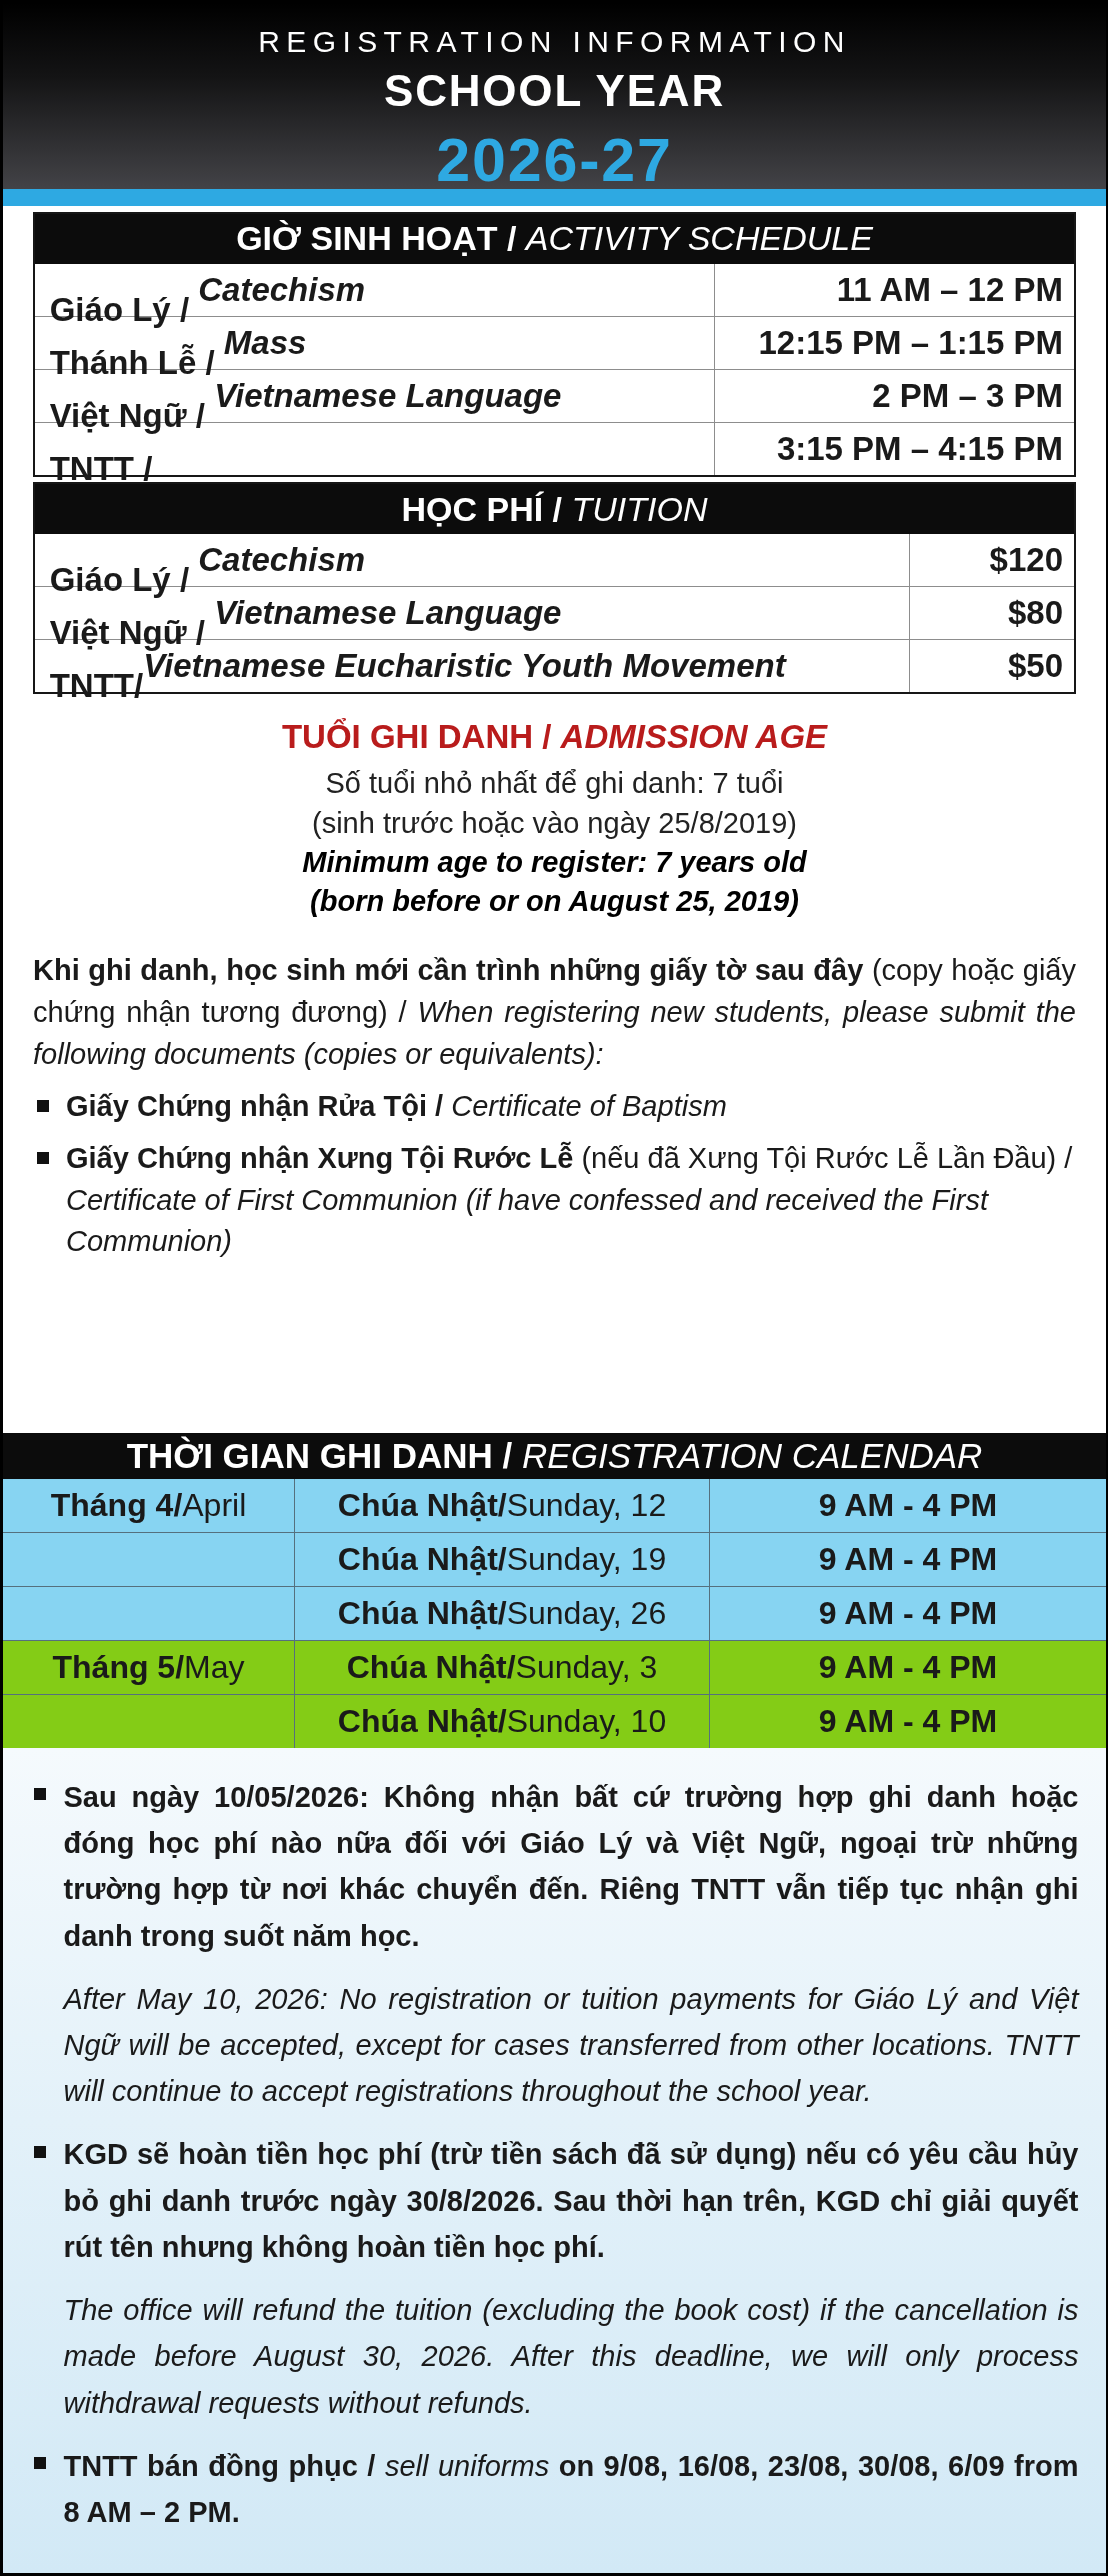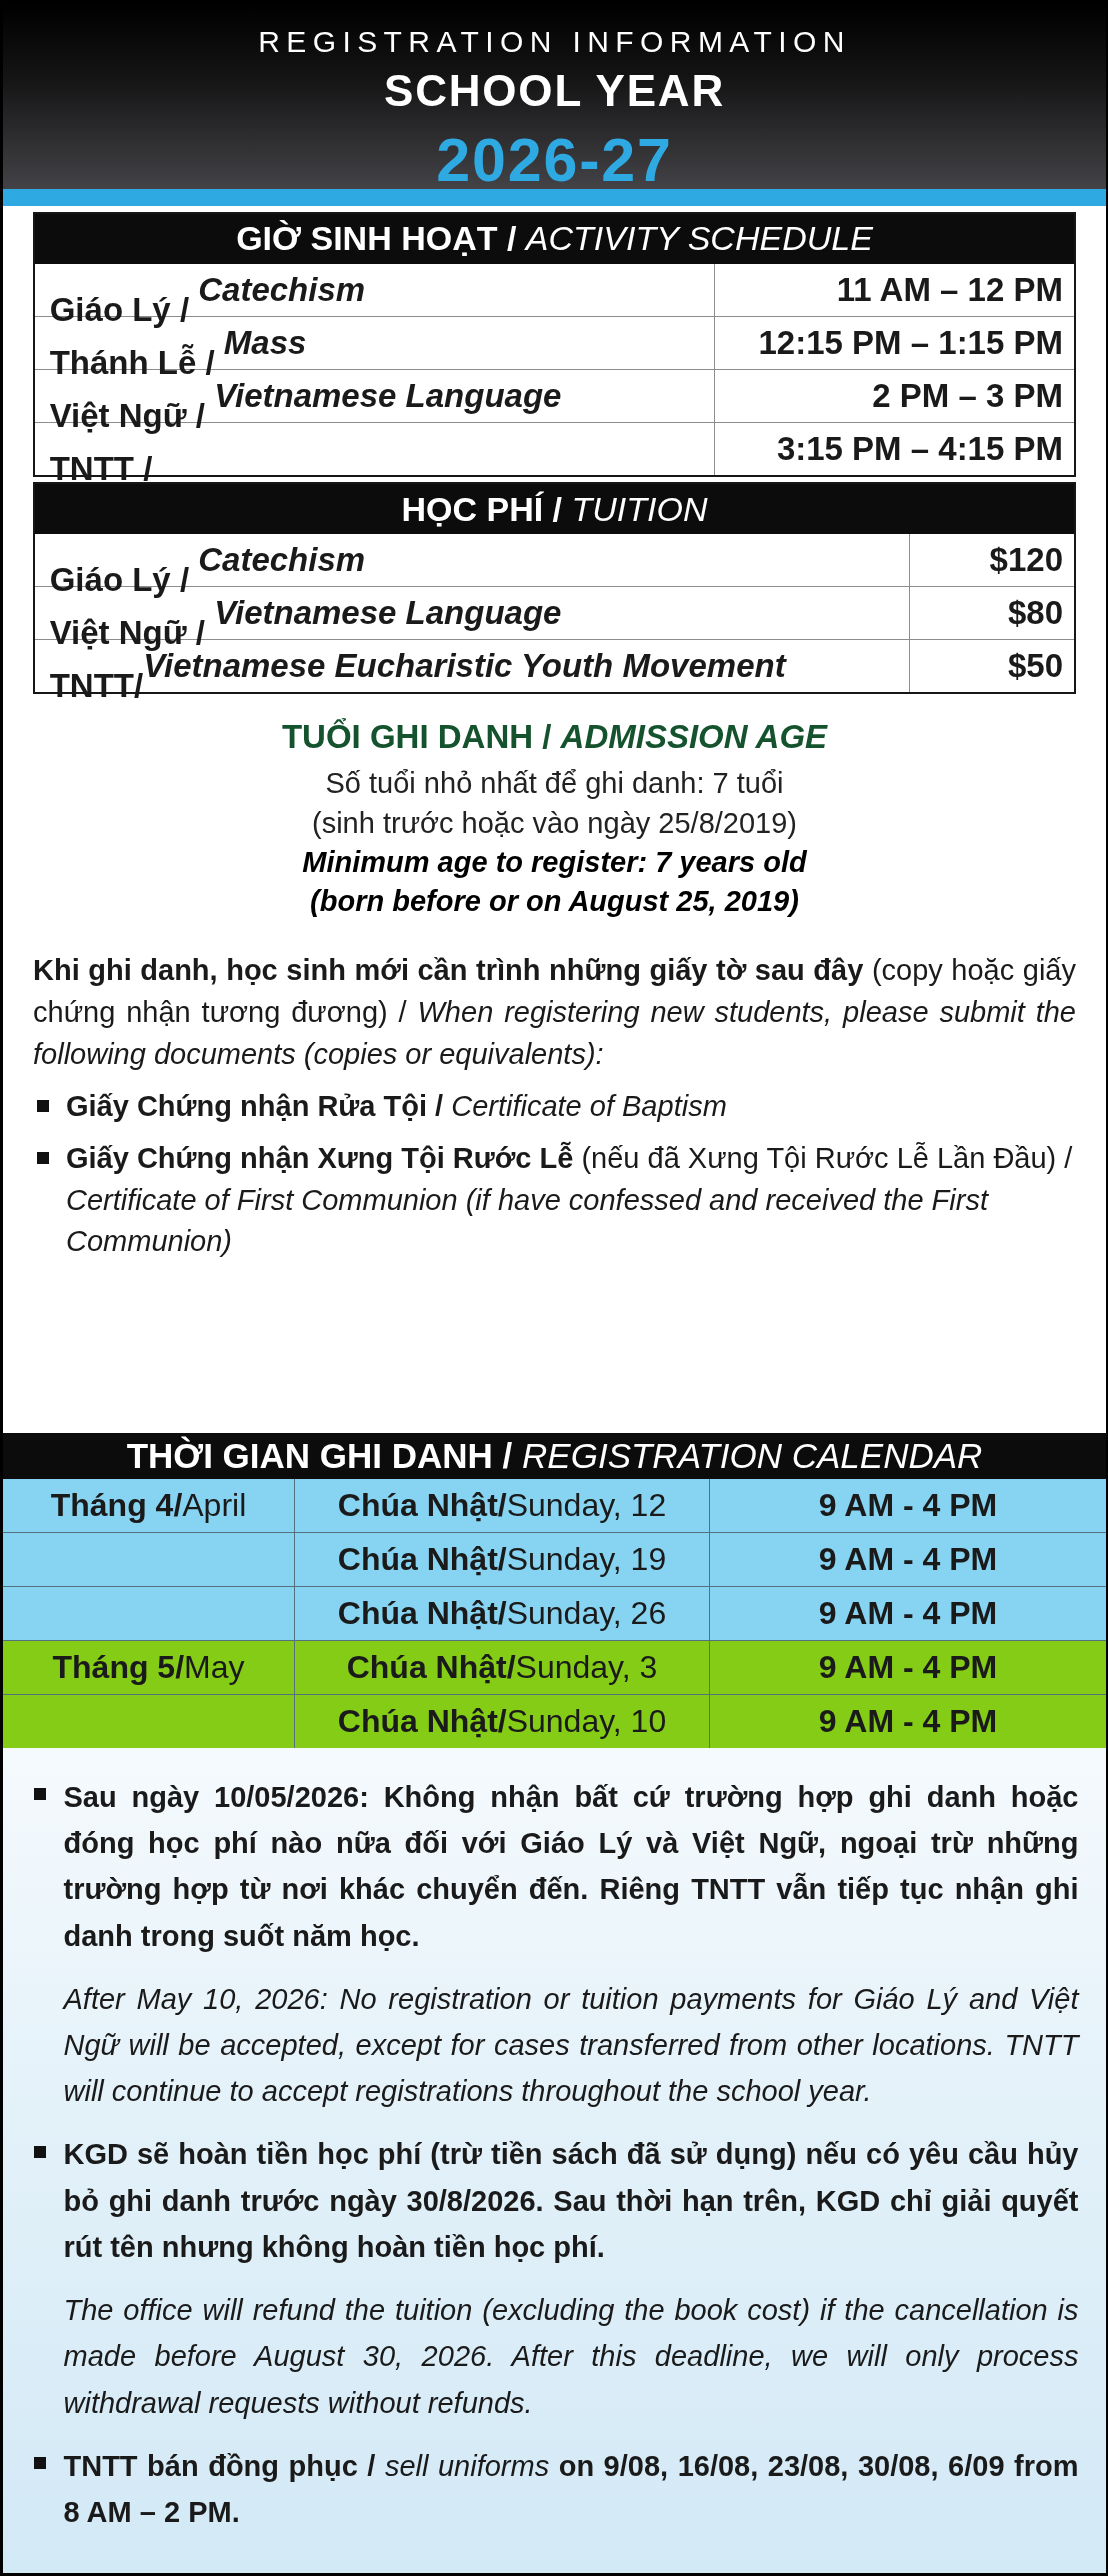--- a/index.html
+++ b/index.html
@@ -32,21 +32,21 @@
   .tbl{border:2.8px solid #161616;background:#fff;}
   .tbl .band{height:50px;}
   .trow{display:flex;align-items:stretch;height:52px;border-top:1.8px solid #8d8d8d;}
   .trow:nth-child(2){border-top:none;}
   .cell-label{flex:1;display:flex;align-items:center;padding-left:14.7px;font-size:33px;font-weight:700;white-space:pre;}
   .cell-label .en{font-style:italic;}
   .cell-time{width:360px;box-sizing:border-box;border-left:1.8px solid #8d8d8d;display:flex;align-items:center;justify-content:flex-end;padding-right:11px;font-size:33px;font-weight:700;}
   .cell-price{width:165px;box-sizing:border-box;border-left:1.8px solid #8d8d8d;display:flex;align-items:center;justify-content:flex-end;padding-right:11px;font-size:33px;font-weight:700;}
   .tbl-gap{height:5.5px;}
   
-  .h2{text-align:center;font-size:33px;white-space:pre;color:#14532d;}
+  .h2{text-align:center;font-size:33px;white-space:pre;color:#b91c1c;}
   .h2 .vi{font-weight:800;}
   .h2 .en{font-style:italic;font-weight:600;}
   
   .admission{margin-top:24px;text-align:center;}
   .adm-line{font-size:29px;line-height:1.38;color:#222;}
   .adm-green{font-size:29px;line-height:1.35;color:#000000;font-style:italic;font-weight:600;}
   .adm-spacer{height:7.3px;}
   
   .docs{margin-top:27.5px;}
   .docs-p{margin-top:13px;font-size:29px;line-height:1.45;text-align:justify;}

